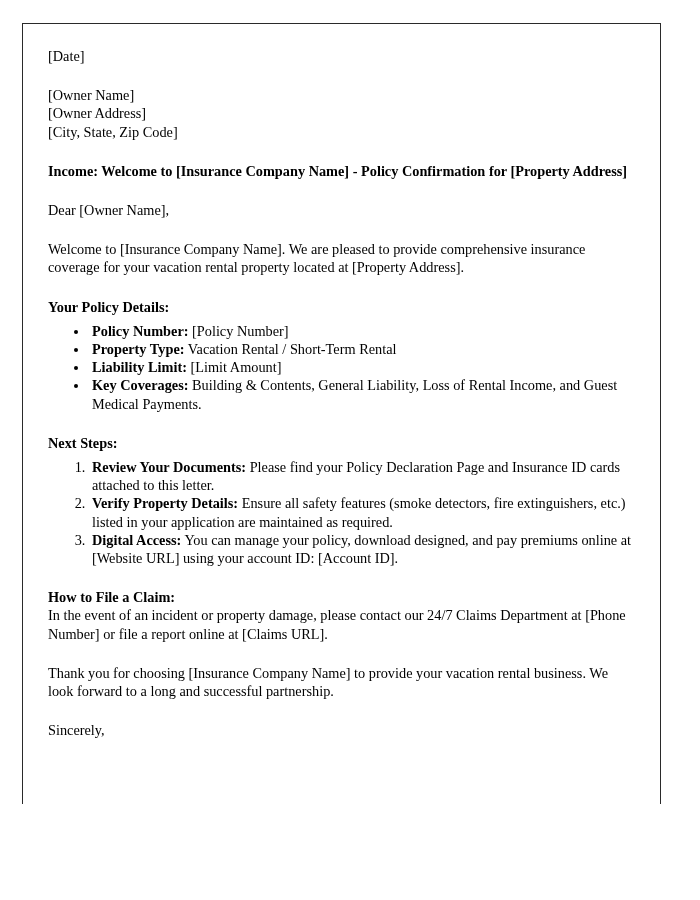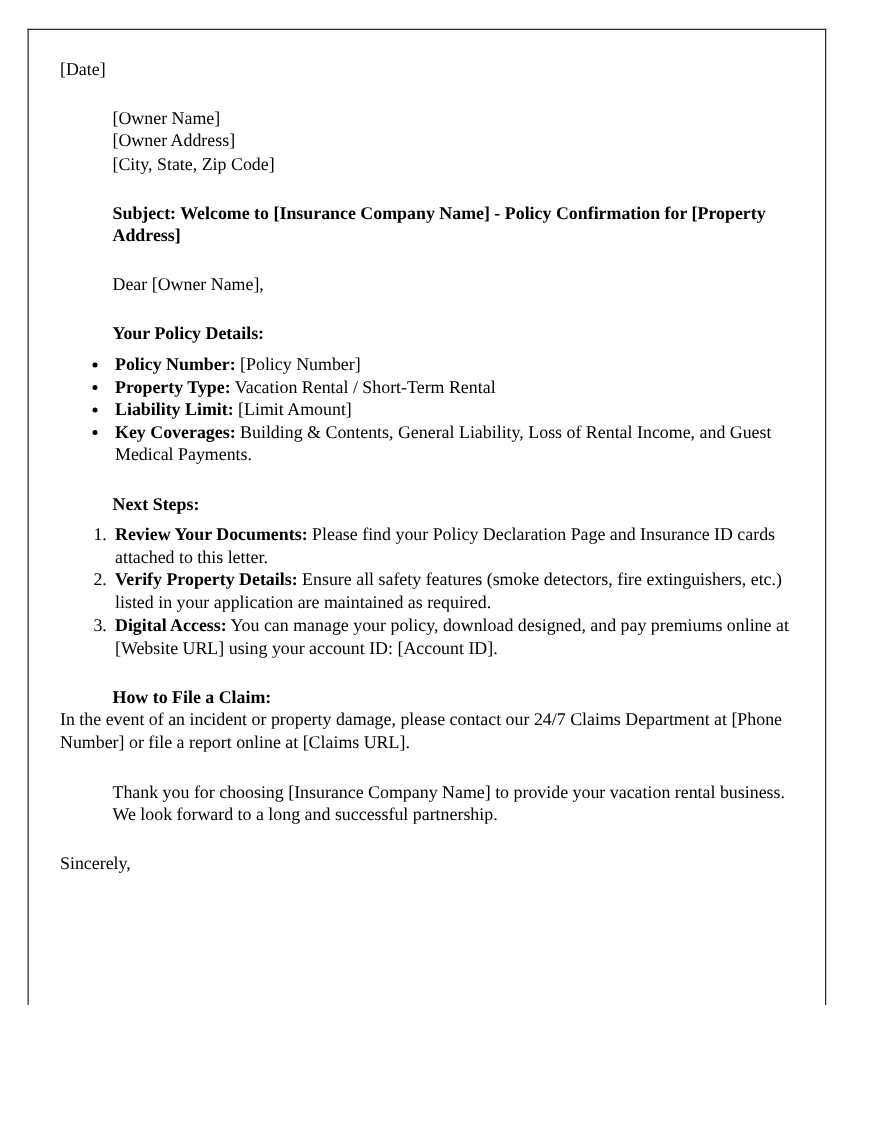--- a/index.html
+++ b/index.html
@@ -46,21 +46,21 @@
     width: 588px;
     font-size: 14.3px;
     line-height: 18.2px;
   }
 
   .block {
     margin: 0 0 0 0;
   }
 
   
-  .gap-para   { margin-top: 21px; margin-left: 42px; }
+  .gap-para   { margin-top: 21px; }
   .gap-tight  { margin-top: 0px; }
 
   .line { display: block; }
 
   strong, .bold {
     font-weight: bold;
   }
 
   .heading {
     font-weight: bold;
@@ -97,27 +97,28 @@
         <span class="line">[Date]</span>
       </div>
 
       <div class="block gap-para">
         <span class="line">[Owner Name]</span>
         <span class="line">[Owner Address]</span>
         <span class="line">[City, State, Zip Code]</span>
       </div>
 
       <div class="block gap-para heading">
-        <span>Subject:</span><span> Welcome to [Insurance Company Name] - Policy Confirmation for [Property Address]</span>
+        <span>Income:</span><span> Welcome to [Insurance Company Name] - Policy Confirmation for [Property Address]</span>
       </div>
 
       <div class="block gap-para">
         <span class="line">Dear [Owner Name],</span>
       </div>
 
+      <div class="block gap-para">Welcome to [Insurance Company Name]. We are pleased to provide comprehensive insurance coverage for your vacation rental property located at [Property Address].</div>
 
 
       <div class="block gap-para heading">Your Policy Details:</div>
 
       <ul class="doc-list">
         <li>
           <strong>Policy Number:</strong><span> [Policy Number]</span>
         </li>
         <li>
           <strong>Property Type:</strong><span> Vacation Rental / Short-Term Rental</span>

